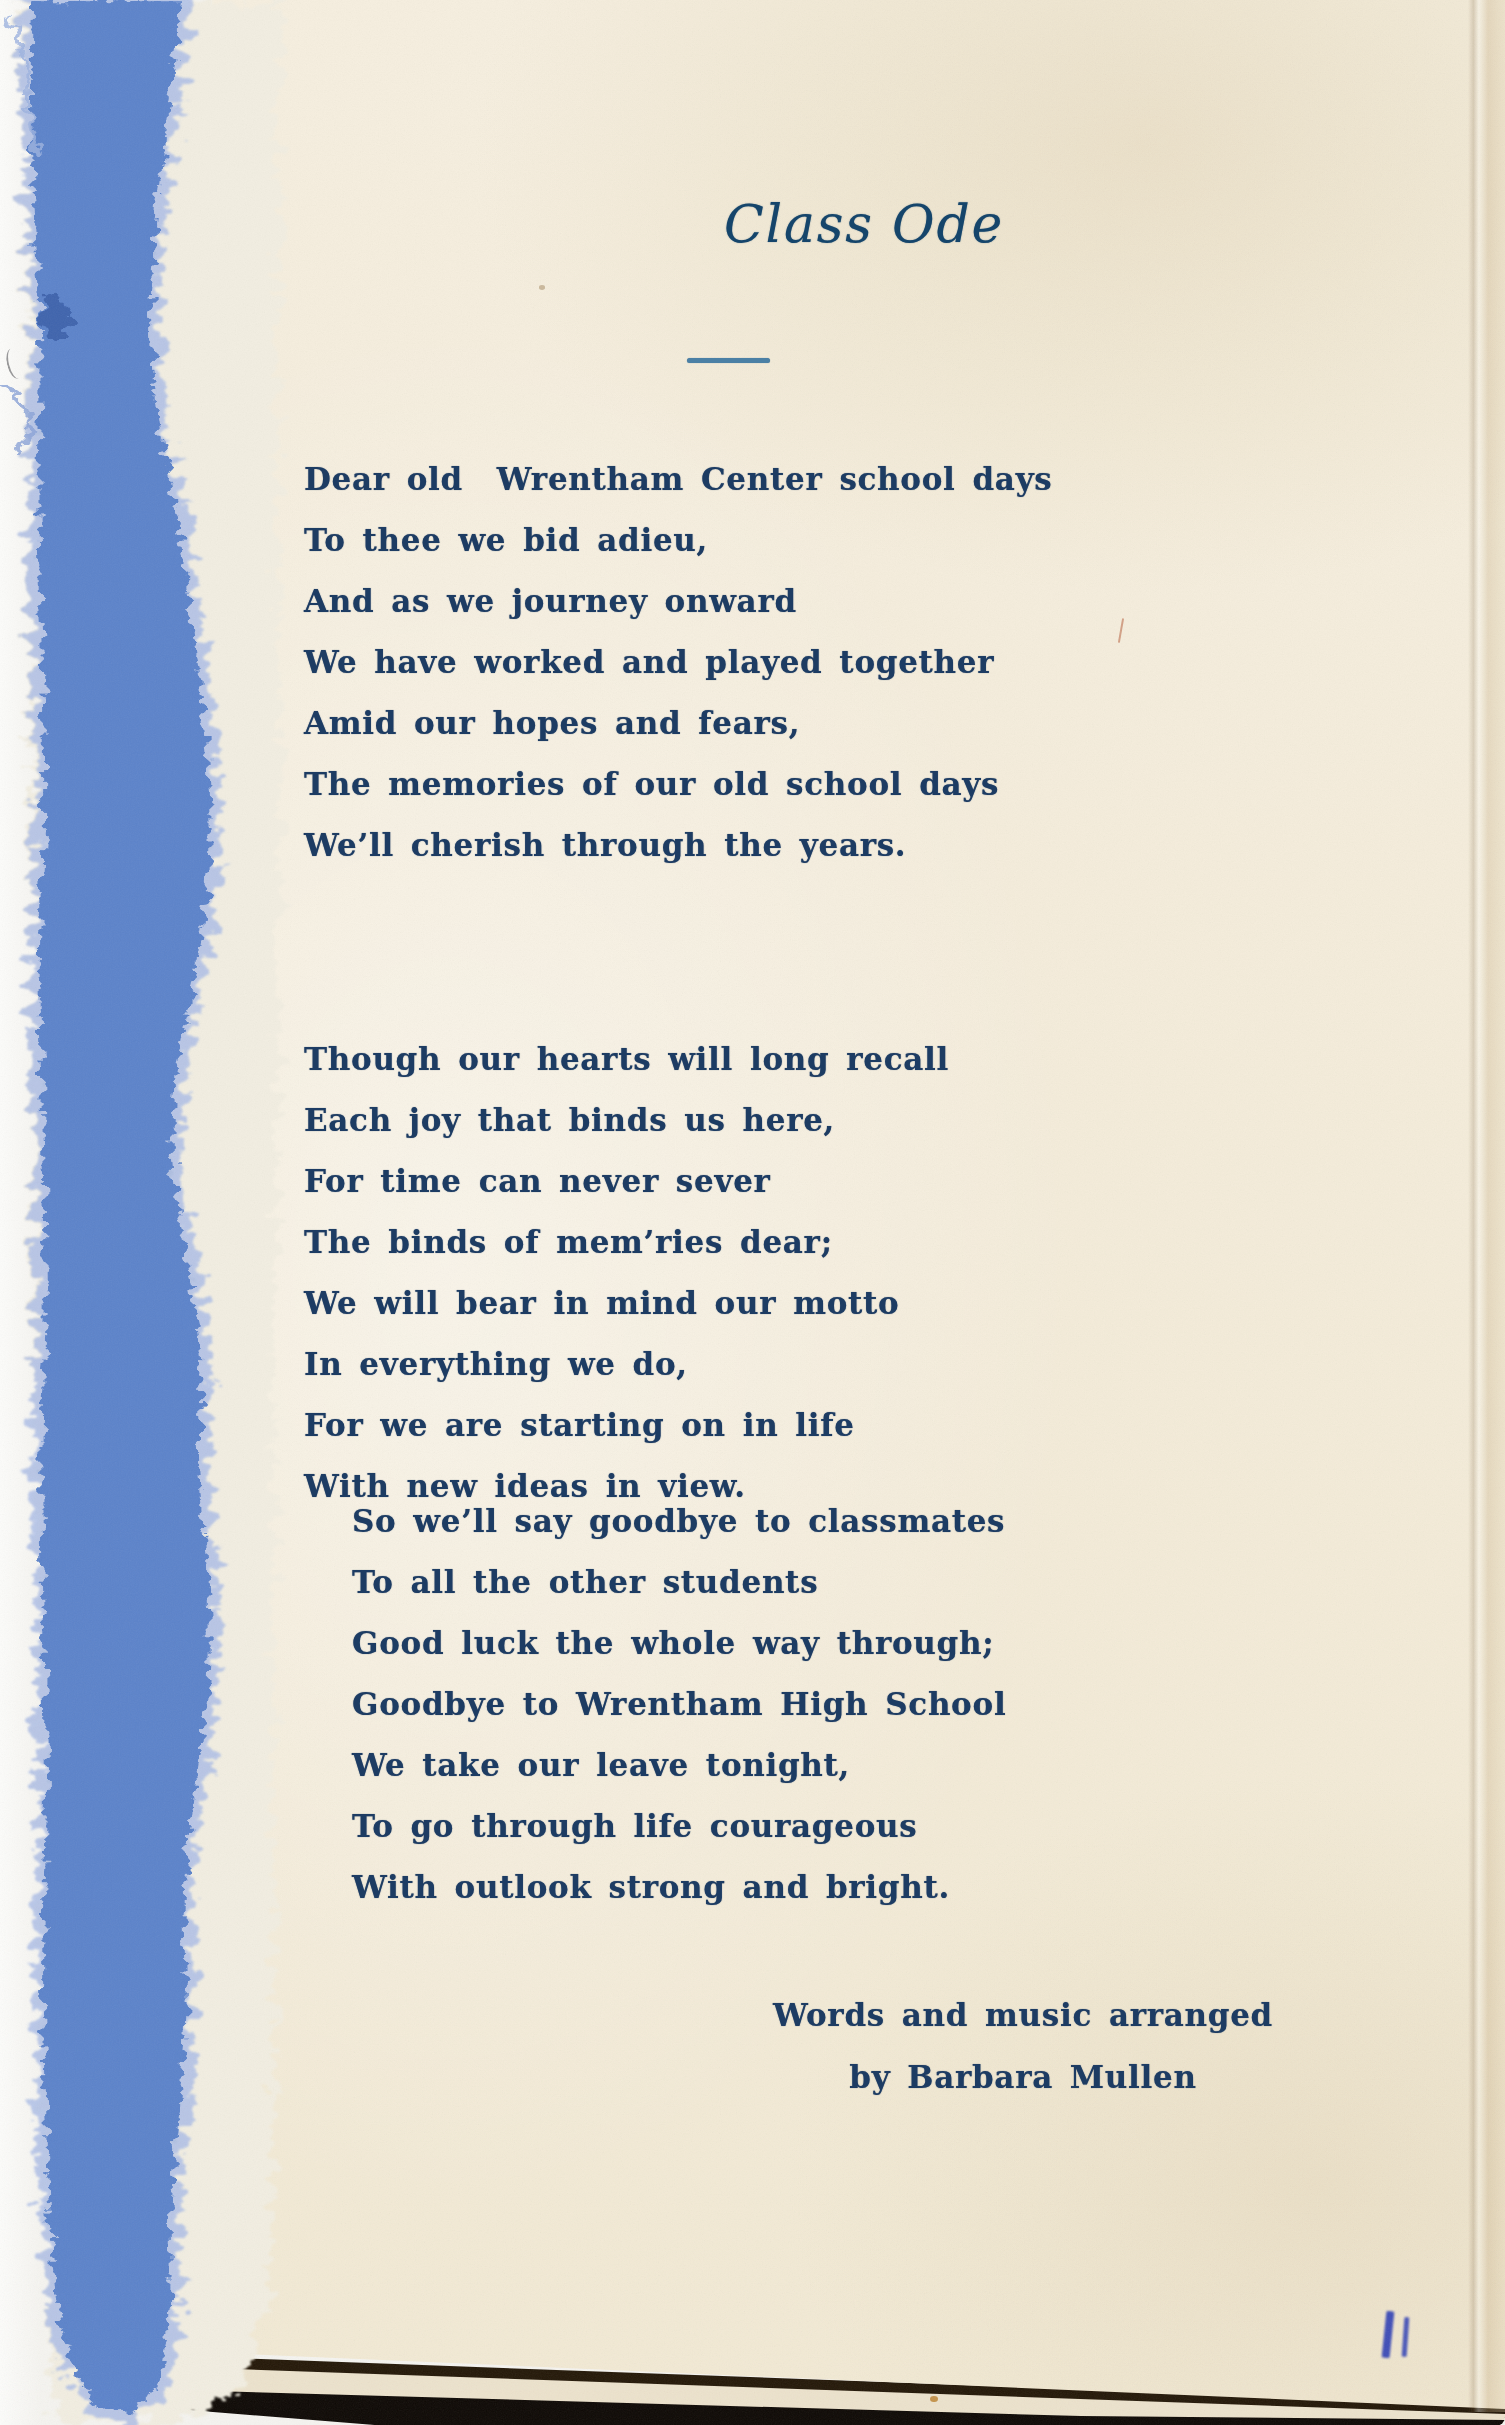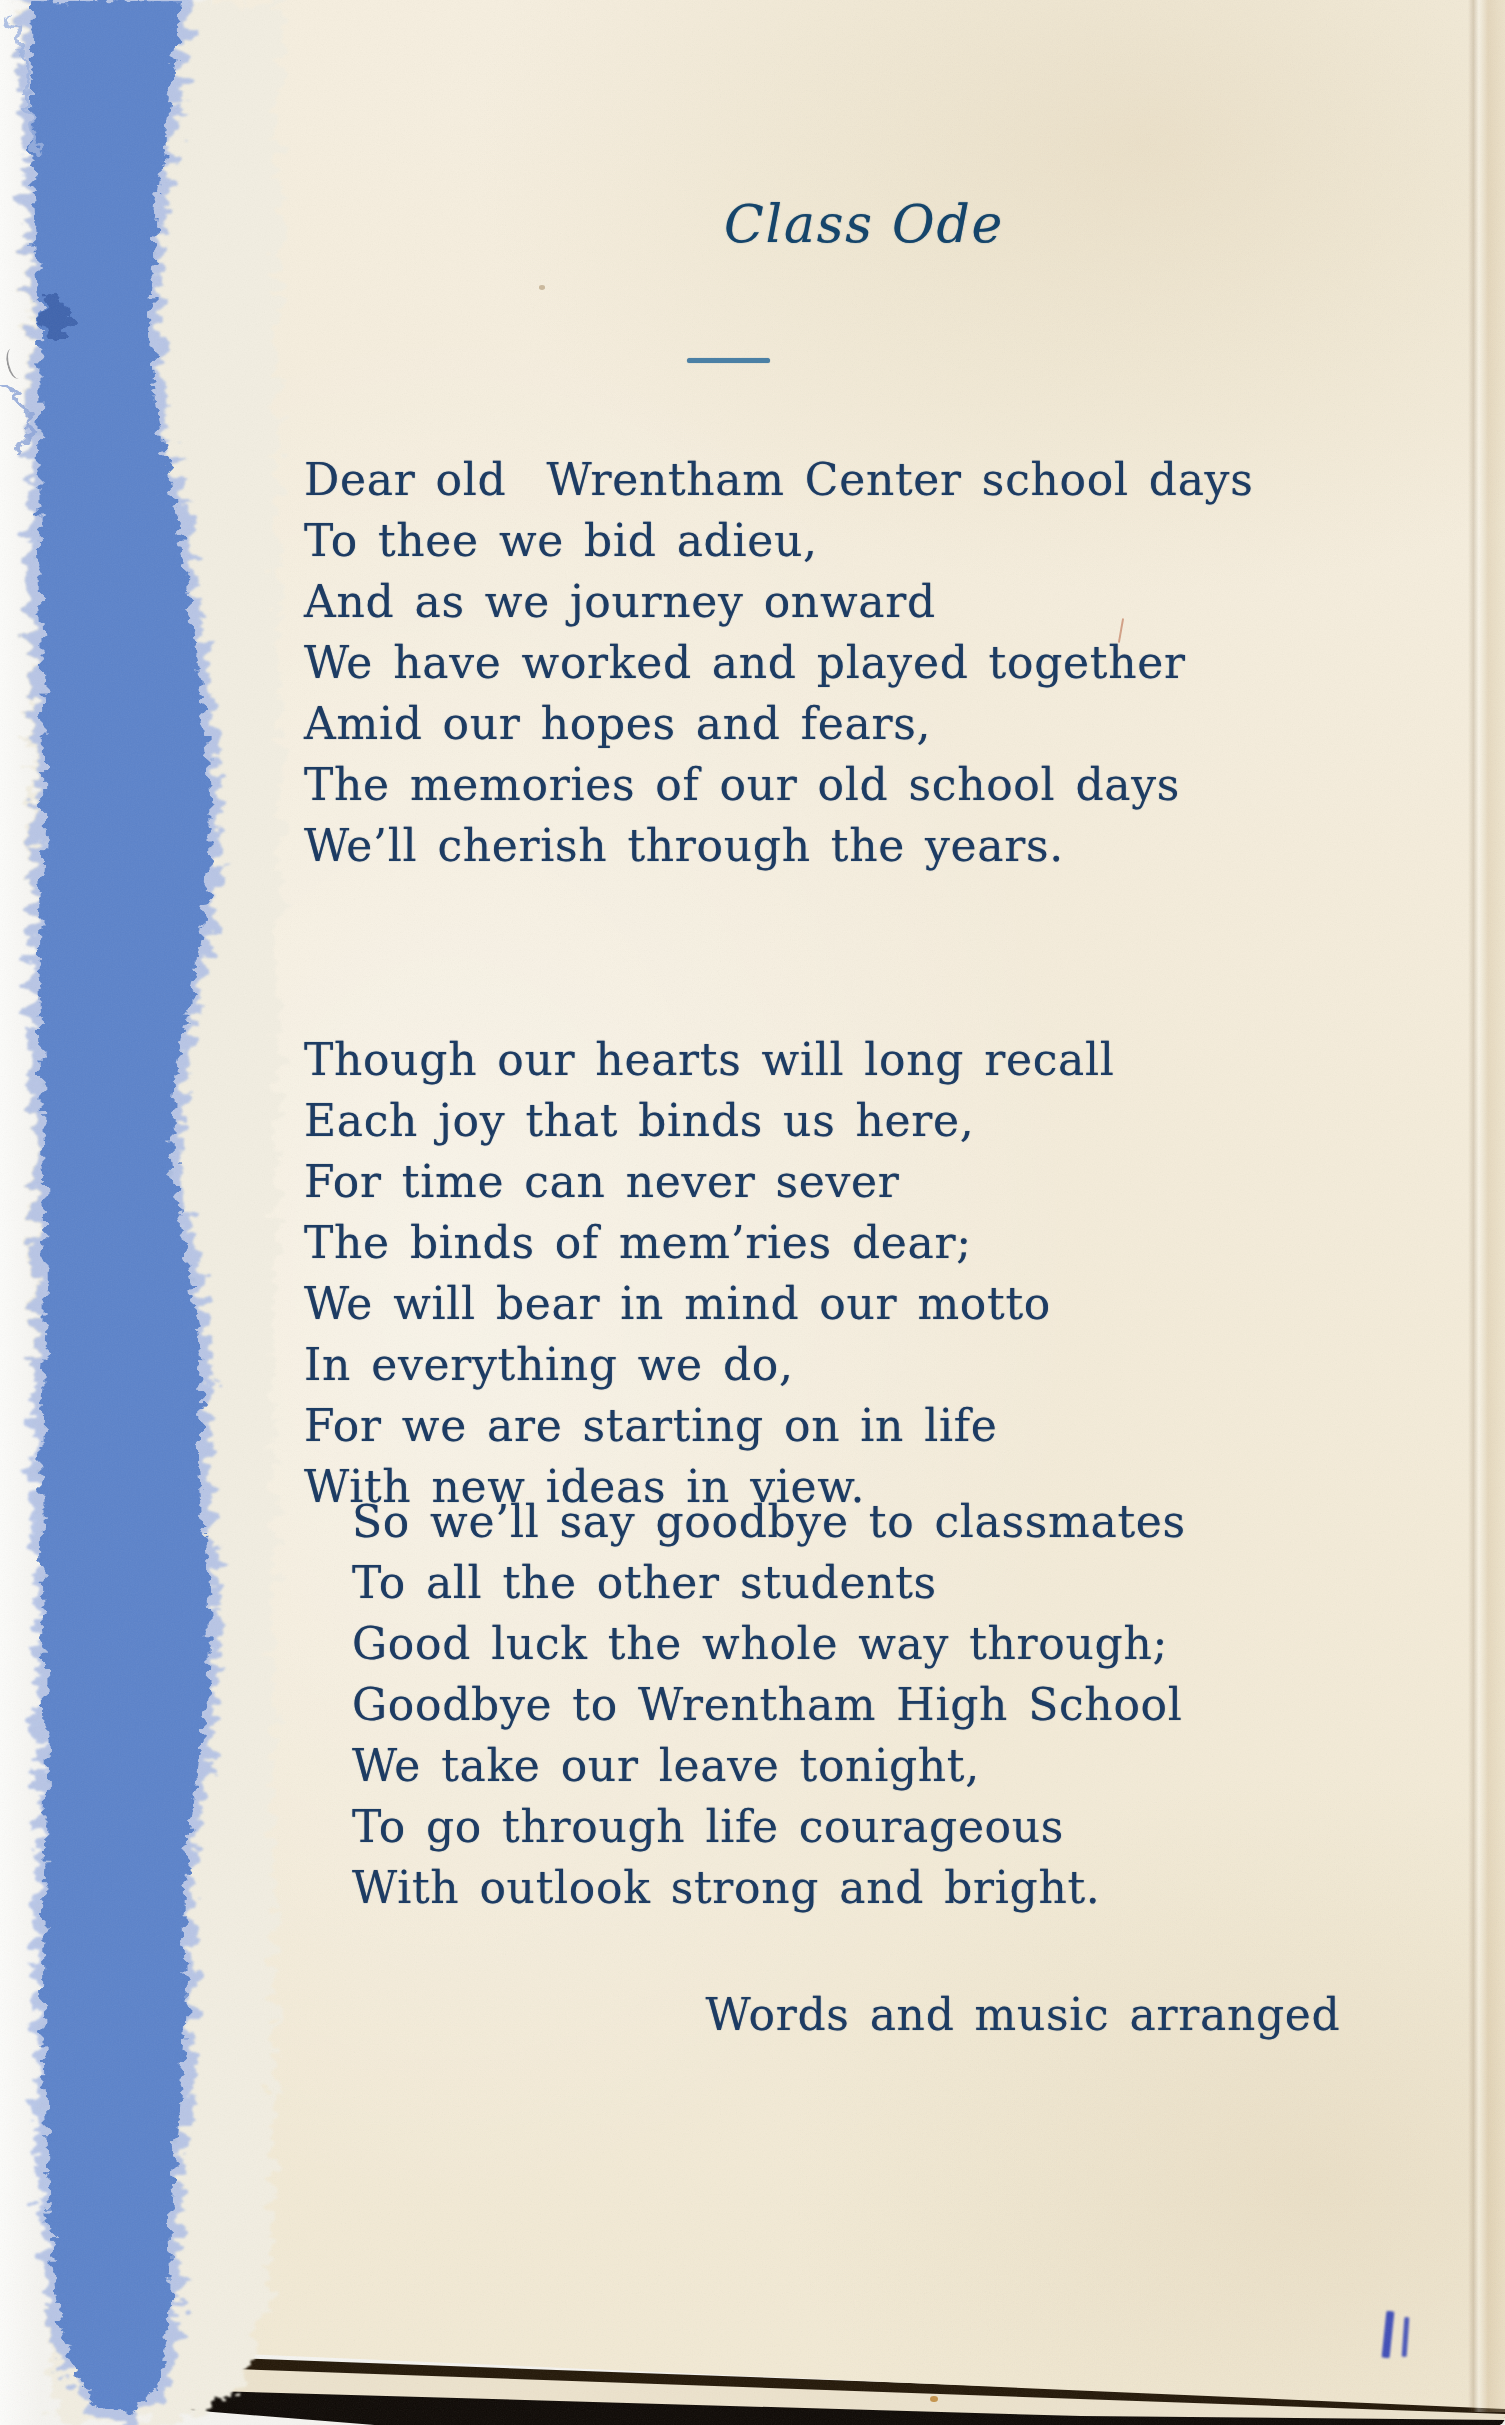--- a/index.html
+++ b/index.html
@@ -54,21 +54,21 @@
     letter-spacing:1.8px;color:#15456b;text-shadow:0 0 1.2px rgba(10,55,90,.55);
   }
   .divider{
     position:absolute;left:687px;top:358px;width:83px;height:4.5px;
     background:#2f6e9d;border-radius:2.7px;opacity:.85;
     box-shadow:0 0 0.9px rgba(30,80,120,.7);
   }
   .stanza{position:absolute;left:304px;}
   .s1{top:449px;} .s2{top:1029px;} .s3{top:1491px;margin-left:48px;}
   .poem-line{
-    font-size:44px;font-weight:400;line-height:61px;
+    font-size:31px;font-weight:700;line-height:61px;
     letter-spacing:0.7px;word-spacing:5.4px;white-space:pre-wrap;
   }
   .attribution{
     position:absolute;left:687px;top:1984px;width:672px;text-align:center;
   }
   .attribution .poem-line{line-height:62px;}
   .text-layer{z-index:10;}
 </style>
 </head>
 <body>
@@ -165,20 +165,21 @@
       <div class="poem-line ink">To all the other students</div>
       <div class="poem-line ink">Good luck the whole way through;</div>
       <div class="poem-line ink">Goodbye to Wrentham High School</div>
       <div class="poem-line ink">We take our leave tonight,</div>
       <div class="poem-line ink">To go through life courageous</div>
       <div class="poem-line ink">With outlook strong and bright.</div>
     </div>
 
     <div class="attribution">
       <div class="poem-line ink">Words and music arranged</div>
+      <div class="poem-line ink">by Barbara Mullen</div>
     </div>
   </div>
 
   <svg style="position:absolute;left:0;top:0;z-index:8;" width="1505" height="2426" aria-hidden="true" viewBox="0 0 1671 2693">
     <filter id="grain">
       <feTurbulence type="fractalNoise" baseFrequency="0.8" numOctaves="2" seed="3" stitchTiles="stitch"></feTurbulence>
       <feColorMatrix type="saturate" values="0"></feColorMatrix>
       <feComponentTransfer>
           <feFuncA type="linear" slope="0.09" intercept="0"></feFuncA>
         </feComponentTransfer>

